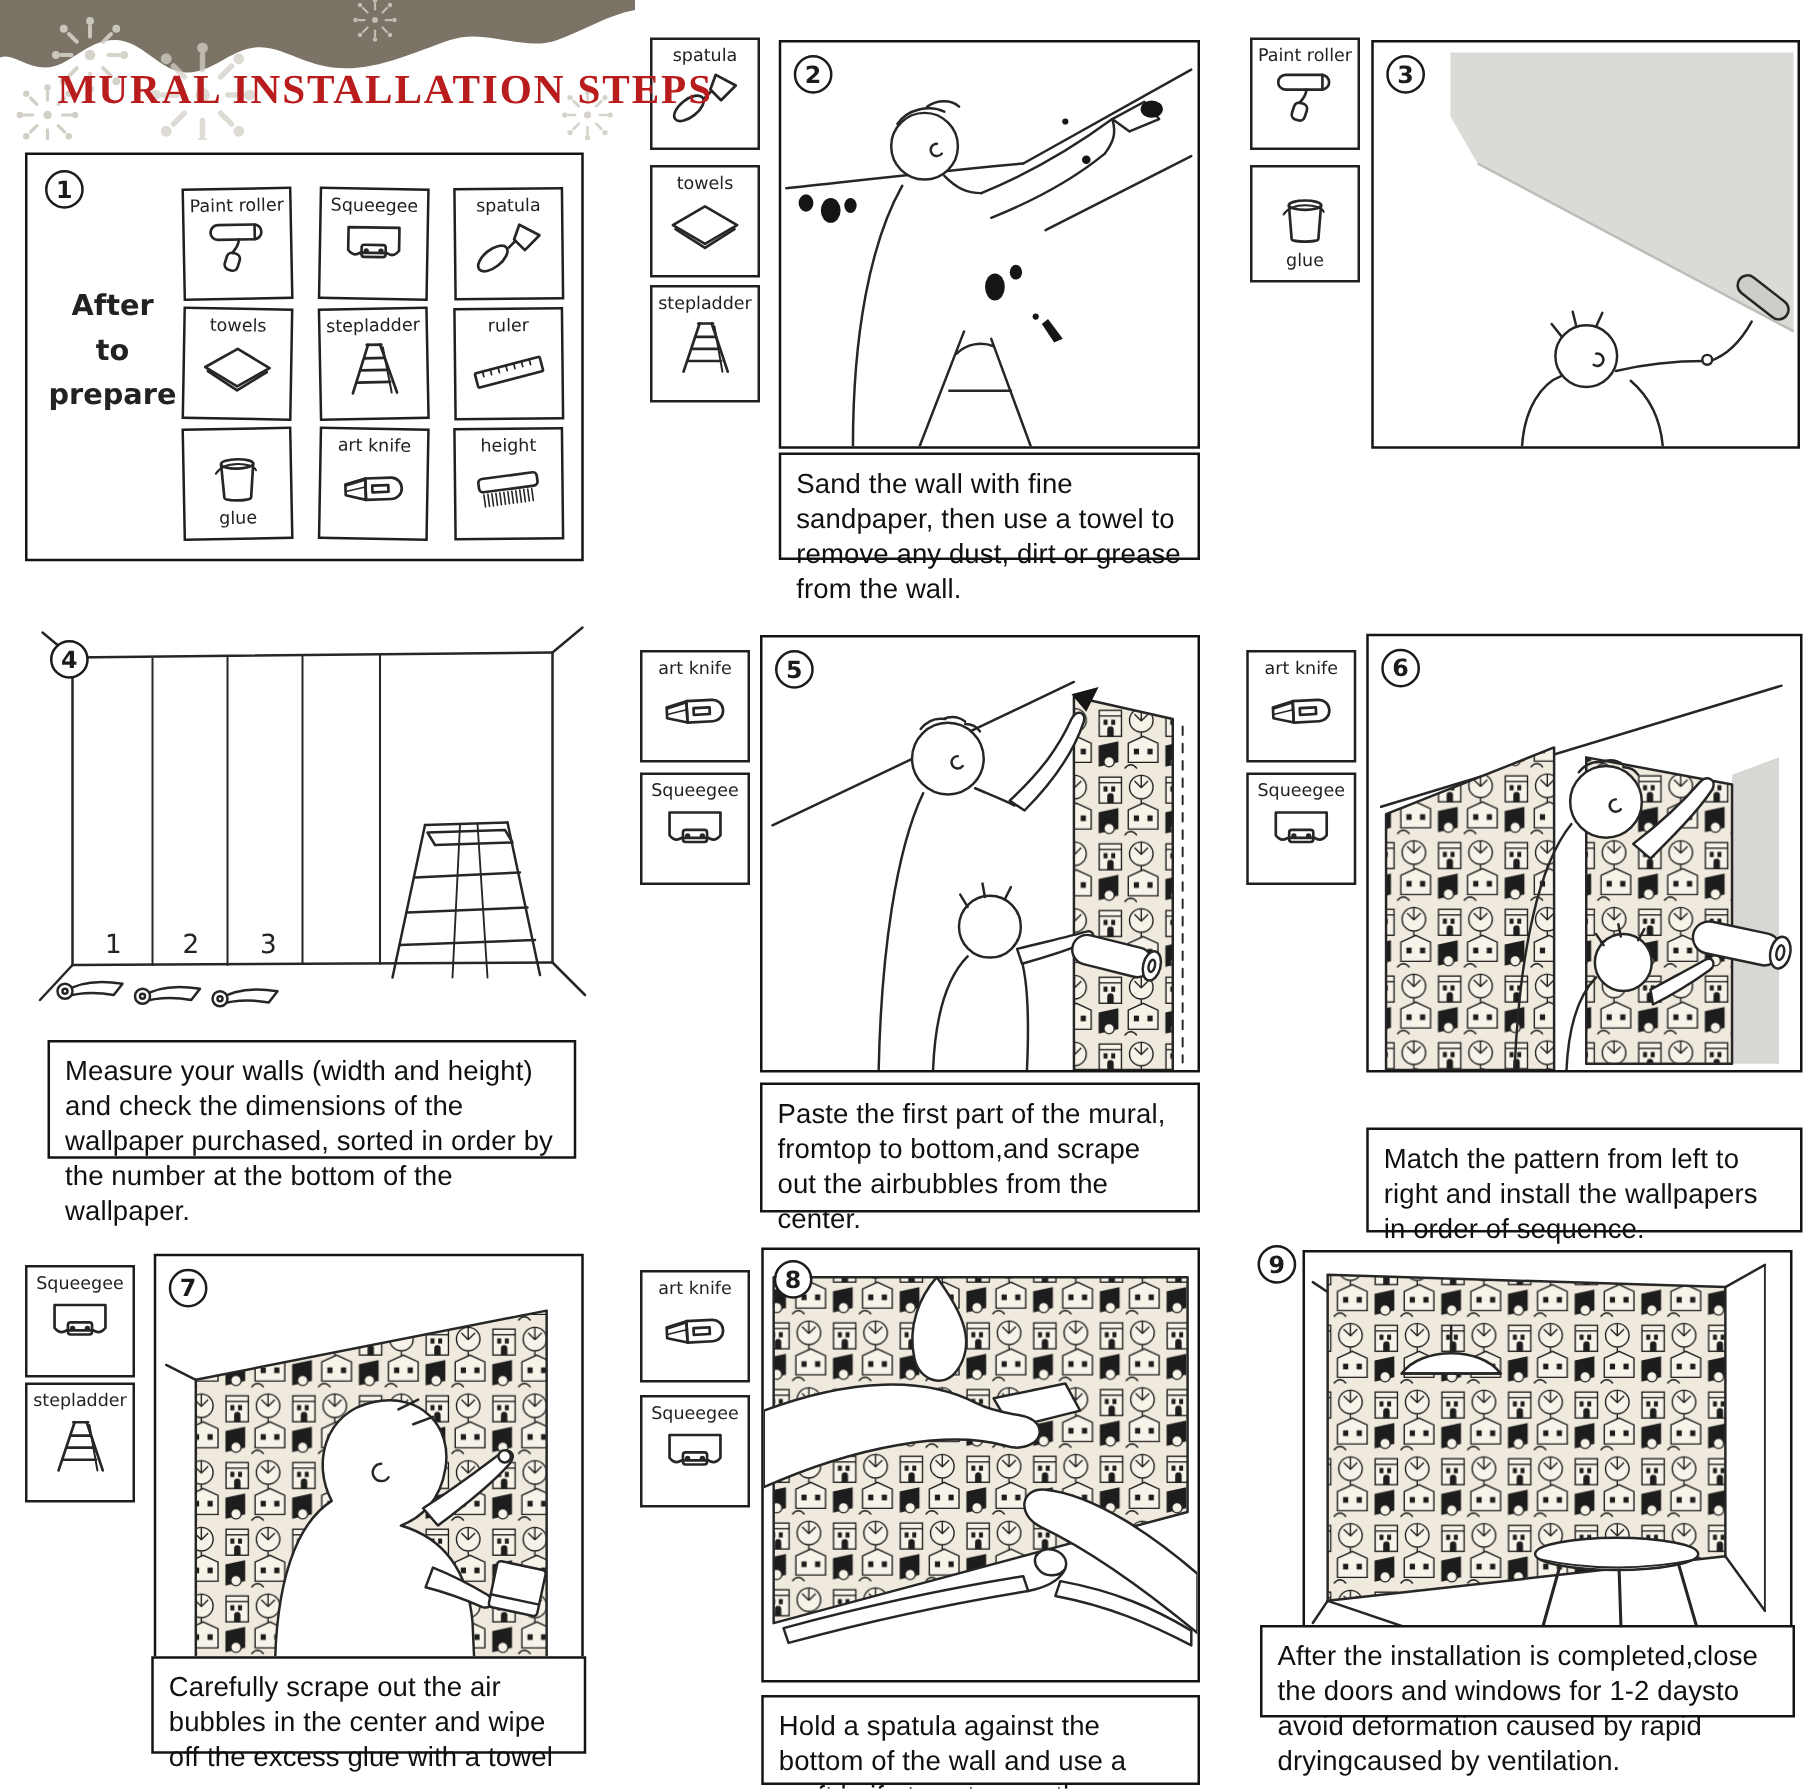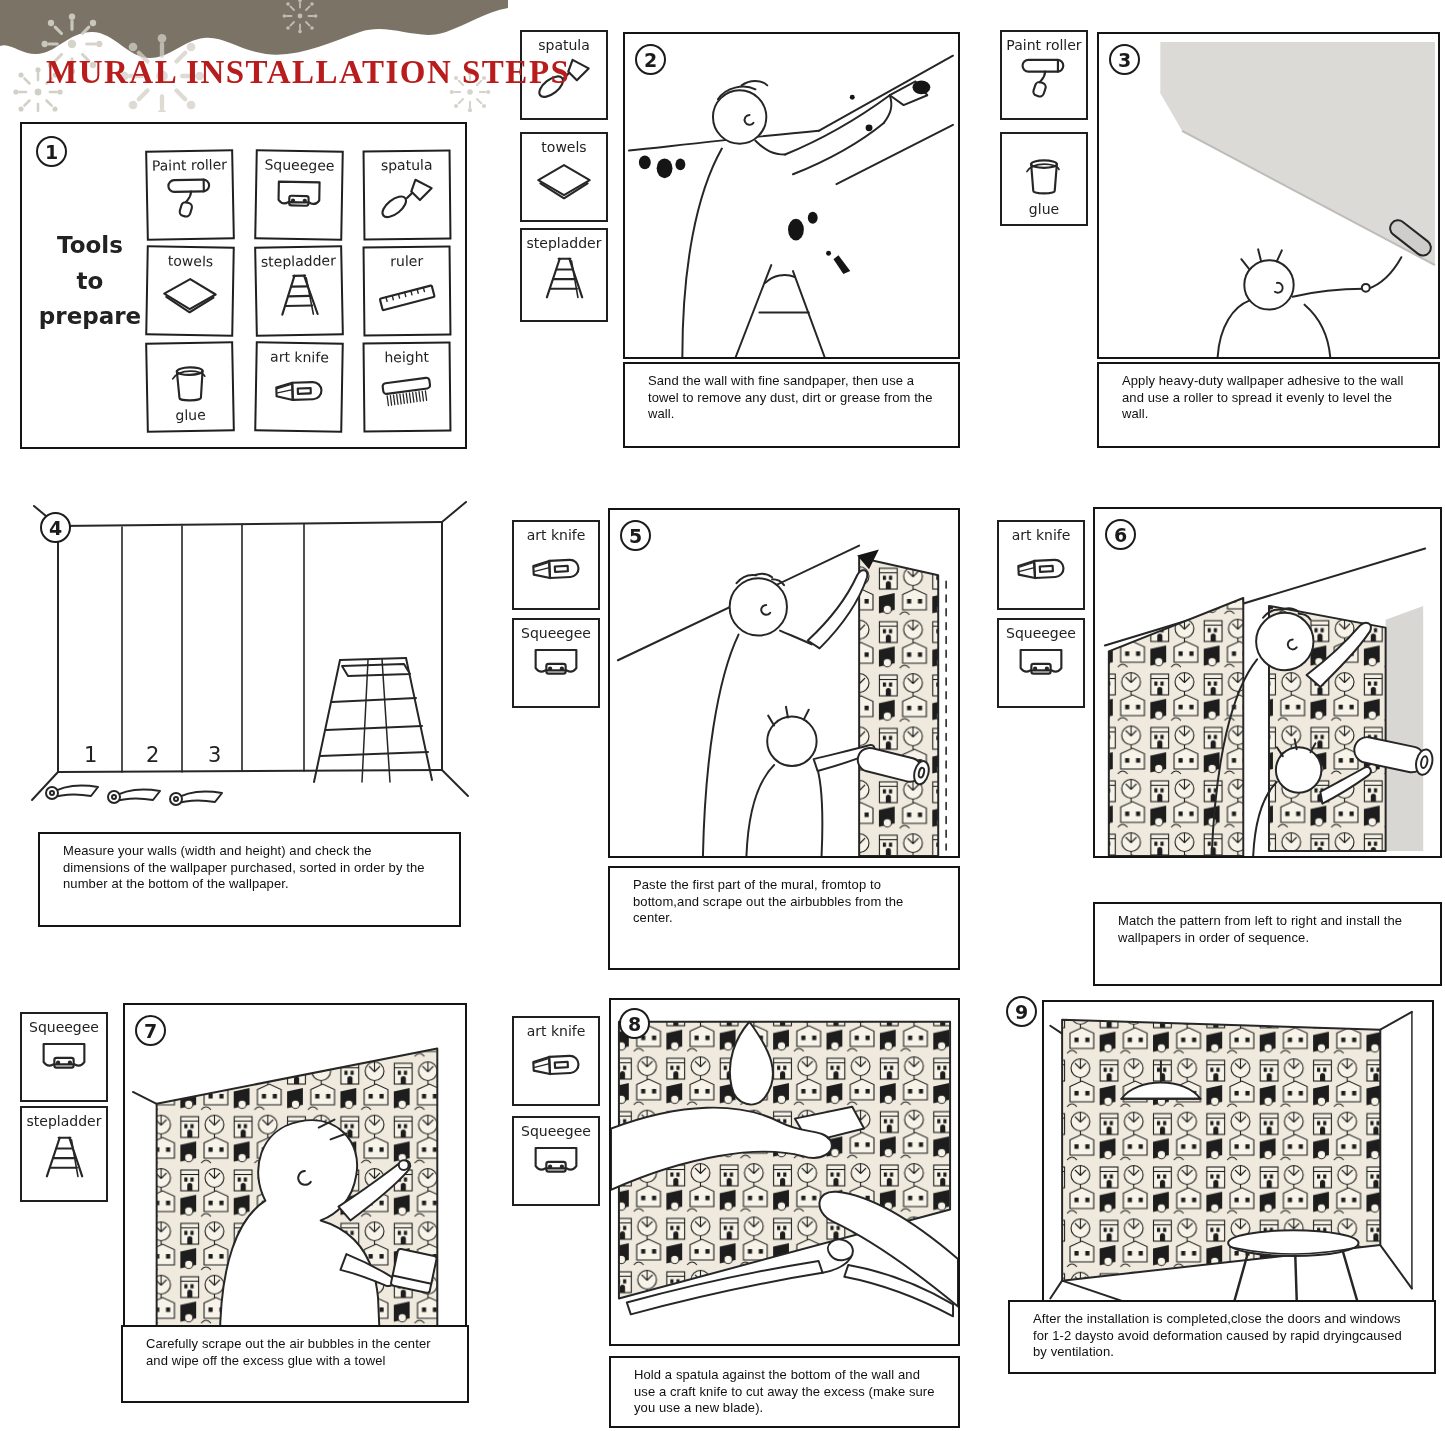--- a/index.html
+++ b/index.html
@@ -5,21 +5,21 @@
   html,body{margin:0;padding:0;background:#fff;}
   .sheet{position:relative;width:1445px;height:1431px;background:#fff;overflow:hidden;
          font-family:"Liberation Sans",sans-serif;color:#141414;}
   .band{position:absolute;left:0;top:0;z-index:1;}
   .page-title{position:absolute;left:46px;top:54px;z-index:2;width:430px;
       font-family:"Liberation Serif",serif;font-weight:700;font-size:33px;
       letter-spacing:1.5px;color:#b91c1c;white-space:nowrap;}
   .ibox{position:absolute;border:2.5px solid #141414;background:#fff;box-sizing:border-box;}
   .ibox svg.illo{position:absolute;left:0;top:0;width:100%;height:100%;}
   .cap{position:absolute;border:2.5px solid #141414;background:#fff;box-sizing:border-box;
-      padding:9px 23px;font-family:"Liberation Sans",sans-serif;font-size:13px;
+      padding:9px 12px;font-family:"Liberation Sans",sans-serif;font-size:22px;
       line-height:1.27;color:#101010;letter-spacing:.1px;}
   .num{position:absolute;width:31px;height:31px;border:2.4px solid #1b1b1b;border-radius:50%;
       background:#fff;display:flex;align-items:center;justify-content:center;
       font:600 19px "DejaVu Sans",sans-serif;color:#1b1b1b;z-index:3;box-sizing:border-box;}
   .tcard{position:absolute;width:88px;height:90px;border:2px solid #1f1f1f;background:#fff;
       display:flex;flex-direction:column;align-items:center;padding-top:5px;box-sizing:border-box;}
   .tcard.rev{flex-direction:column-reverse;padding-top:0;padding-bottom:7px;}
   .tcard .lbl{font:14px "DejaVu Sans",sans-serif;color:#222;white-space:nowrap;}
   .tcard svg{margin-top:2px;flex:0 0 auto;}
   .r1{transform:rotate(-1.1deg);} .r2{transform:rotate(1deg);} .r3{transform:rotate(-.6deg);}
@@ -58,21 +58,21 @@
     <use href="#fl" transform="translate(72,44) scale(1.05)" opacity=".9"></use>
     <use href="#fl" transform="translate(162,76) scale(1.45)" opacity=".75"></use>
     <use href="#fl" transform="translate(38,92) scale(.85)"></use>
     <use href="#fl" transform="translate(300,16) scale(.6)" opacity=".8"></use>
     <use href="#fl" transform="translate(470,92) scale(.7)" opacity=".9"></use>
   </svg>
   <div class="page-title">MURAL INSTALLATION STEPS</div>
 
   <div class="ibox" style="left:20px;top:122px;width:447px;height:327px;">
     <div class="num" style="left:14px;top:12px;">1</div>
-    <div class="tools-title">Tools
+    <div class="tools-title">After
 to
 prepare</div>
 
     <div class="tcard r1" style="left:124px;top:26px;">
       <span class="lbl">Paint roller</span>
       <svg width="60" height="44" viewBox="0 0 56 40">
           <g class="sk">
         <rect x="8" y="4" width="38" height="11" rx="5.5"></rect>
             <line x1="41" y1="4" x2="41" y2="15"></line>
         <path d="M29,15 c0,5 -3,7 -5,10"></path>
@@ -272,21 +272,20 @@
         <circle cx="172" cy="254" r="25" fill="#fff"></circle>
         <path d="M152,238 l-8,-10 M164,230 l-3,-12 M180,230 l5,-11"></path>
         <path d="M180,252 a5,5 0 1 1 -2,9"></path>
         <path d="M120,327 C122,296 136,276 152,270"></path>
         <path d="M196,266 C222,260 248,258 268,258"></path>
         <path d="M234,327 C232,304 222,286 208,274"></path>
         <circle cx="270" cy="257" r="4" fill="#fff"></circle>
       </g>
     </svg>
   </div>
-  <div class="cap" style="left:1097px;top:362px;width:343px;height:86px;">Apply heavy-duty wallpaper adhesive to the wall and use a roller to spread it evenly to level the wall.</div>
 
   <div style="position:absolute;left:18px;top:498px;width:452px;height:325px;">
     <div class="num" style="left:22px;top:14px;">4</div>
     <svg class="illo" style="position:absolute;inset:0;" width="452" height="325" viewBox="0 0 452 325">
       <g class="sk">
         <path d="M16,8 L40,28"></path>
           <path d="M448,4 L424,24"></path>
         <path d="M40,28 L424,24"></path>
           <path d="M40,28 V274"></path>
           <path d="M424,24 V272"></path>

